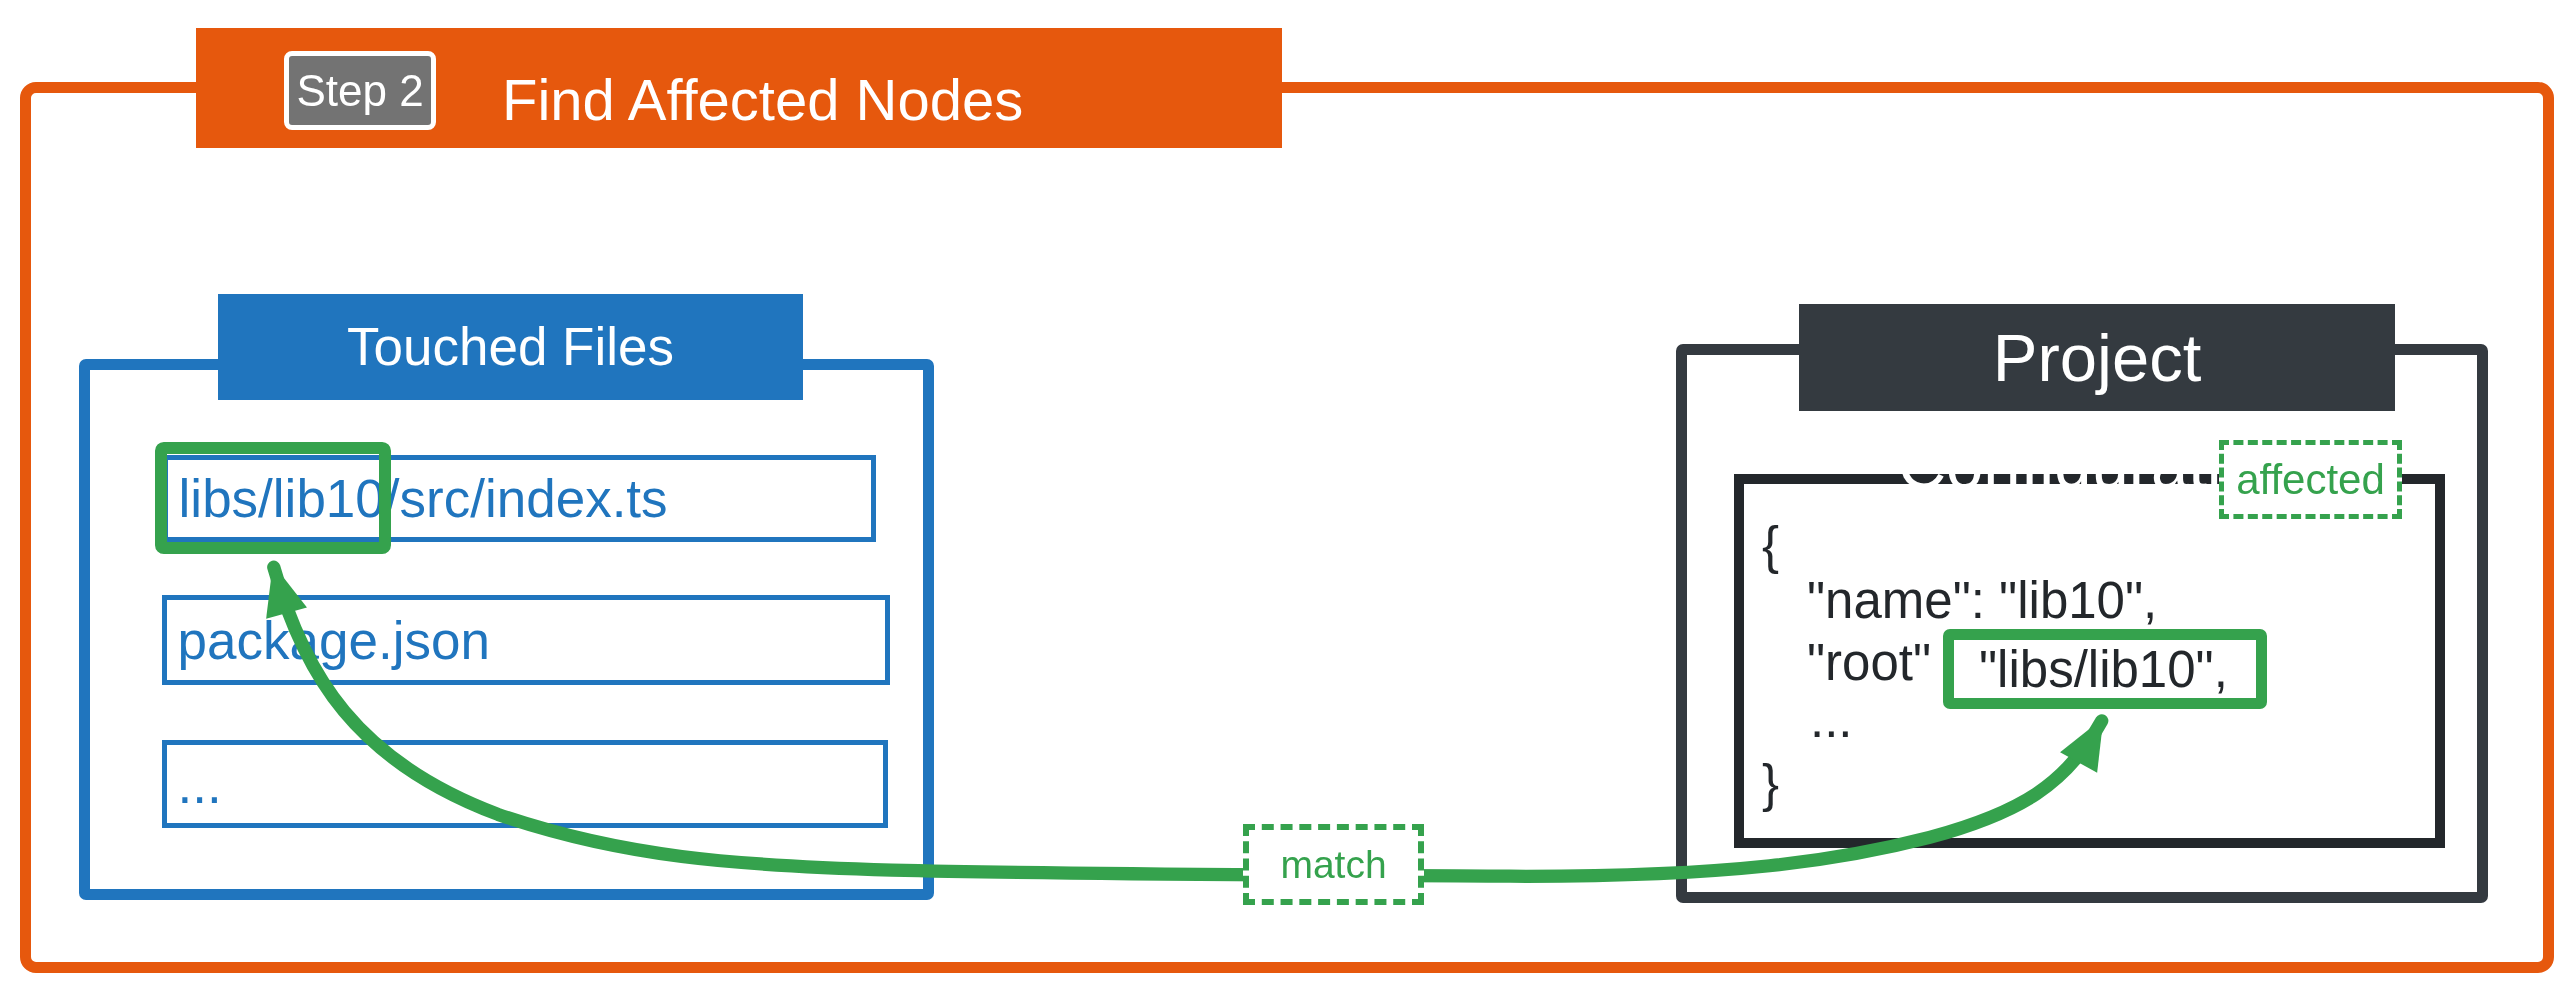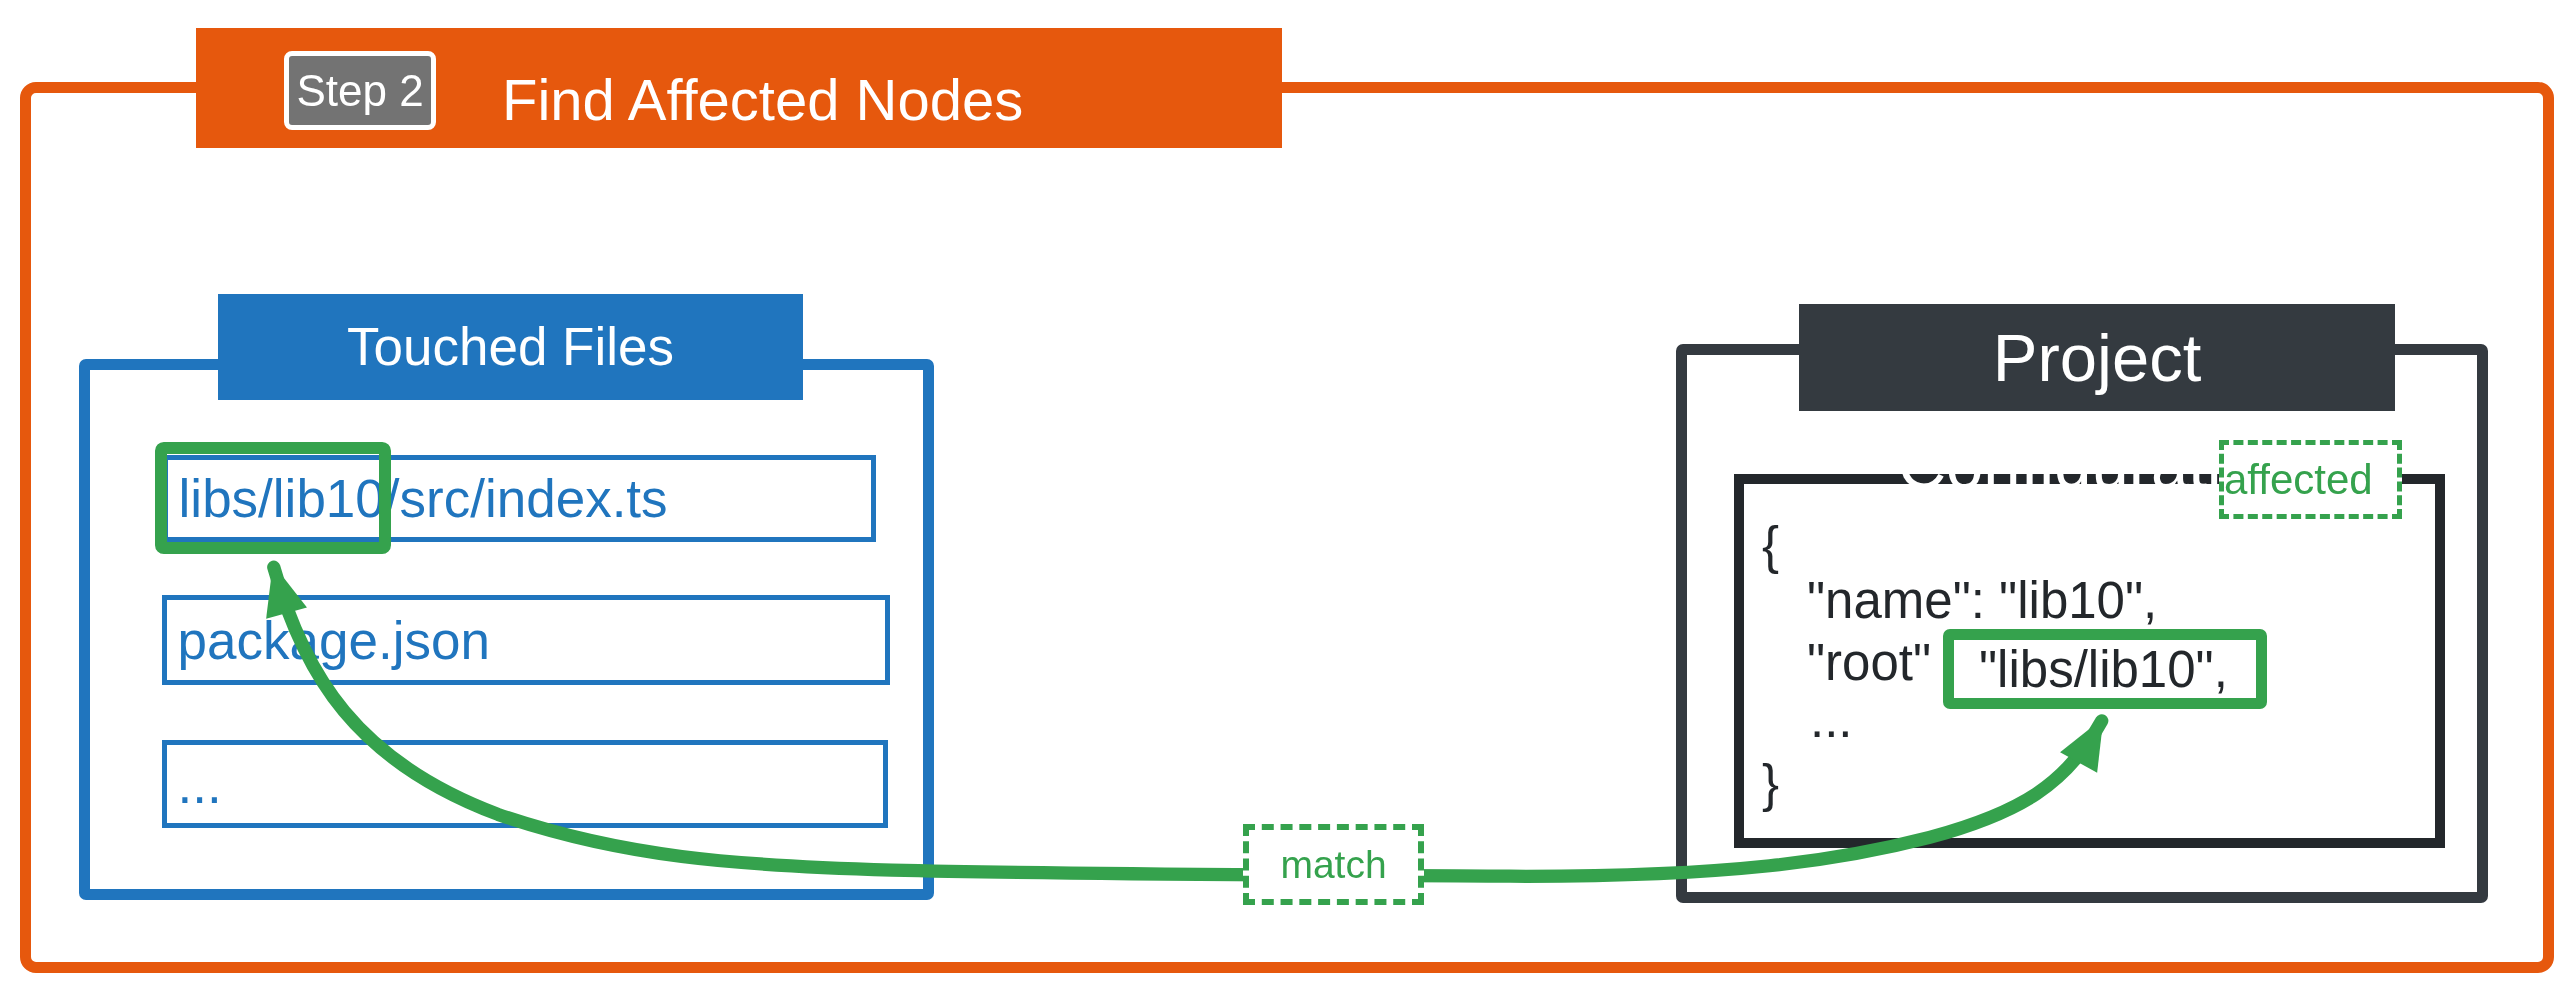--- a/index.html
+++ b/index.html
@@ -70,21 +70,21 @@
   .code-highlight{
     position:absolute;left:1943px;top:629px;width:324px;height:80px;box-sizing:border-box;
     border:11.5px solid #35A24D;border-radius:7px;background:#ffffff;z-index:3;
     display:flex;align-items:center;padding-left:25px;
     color:#23272B;font-size:51px;white-space:nowrap;
   }
   
   .affected-box{
     position:absolute;left:2219px;top:440px;width:183px;height:79px;box-sizing:border-box;
     border:5.3px dashed #35A24D;background:#ffffff;z-index:6;
-    color:#35A24D;font-size:42px;display:flex;align-items:center;
+    color:#35A24D;font-size:42px;display:flex;align-items:center;justify-content:center;
   }
   .match-box{
     position:absolute;left:1243px;top:824px;width:181px;height:81px;box-sizing:border-box;
     border:6.2px dashed #35A24D;background:#ffffff;z-index:6;
     color:#35A24D;font-size:39px;display:flex;align-items:center;justify-content:center;
   }
   
   .arrow-layer{
     position:absolute;left:0;top:0;width:2576px;height:993px;z-index:5;pointer-events:none;
   }

